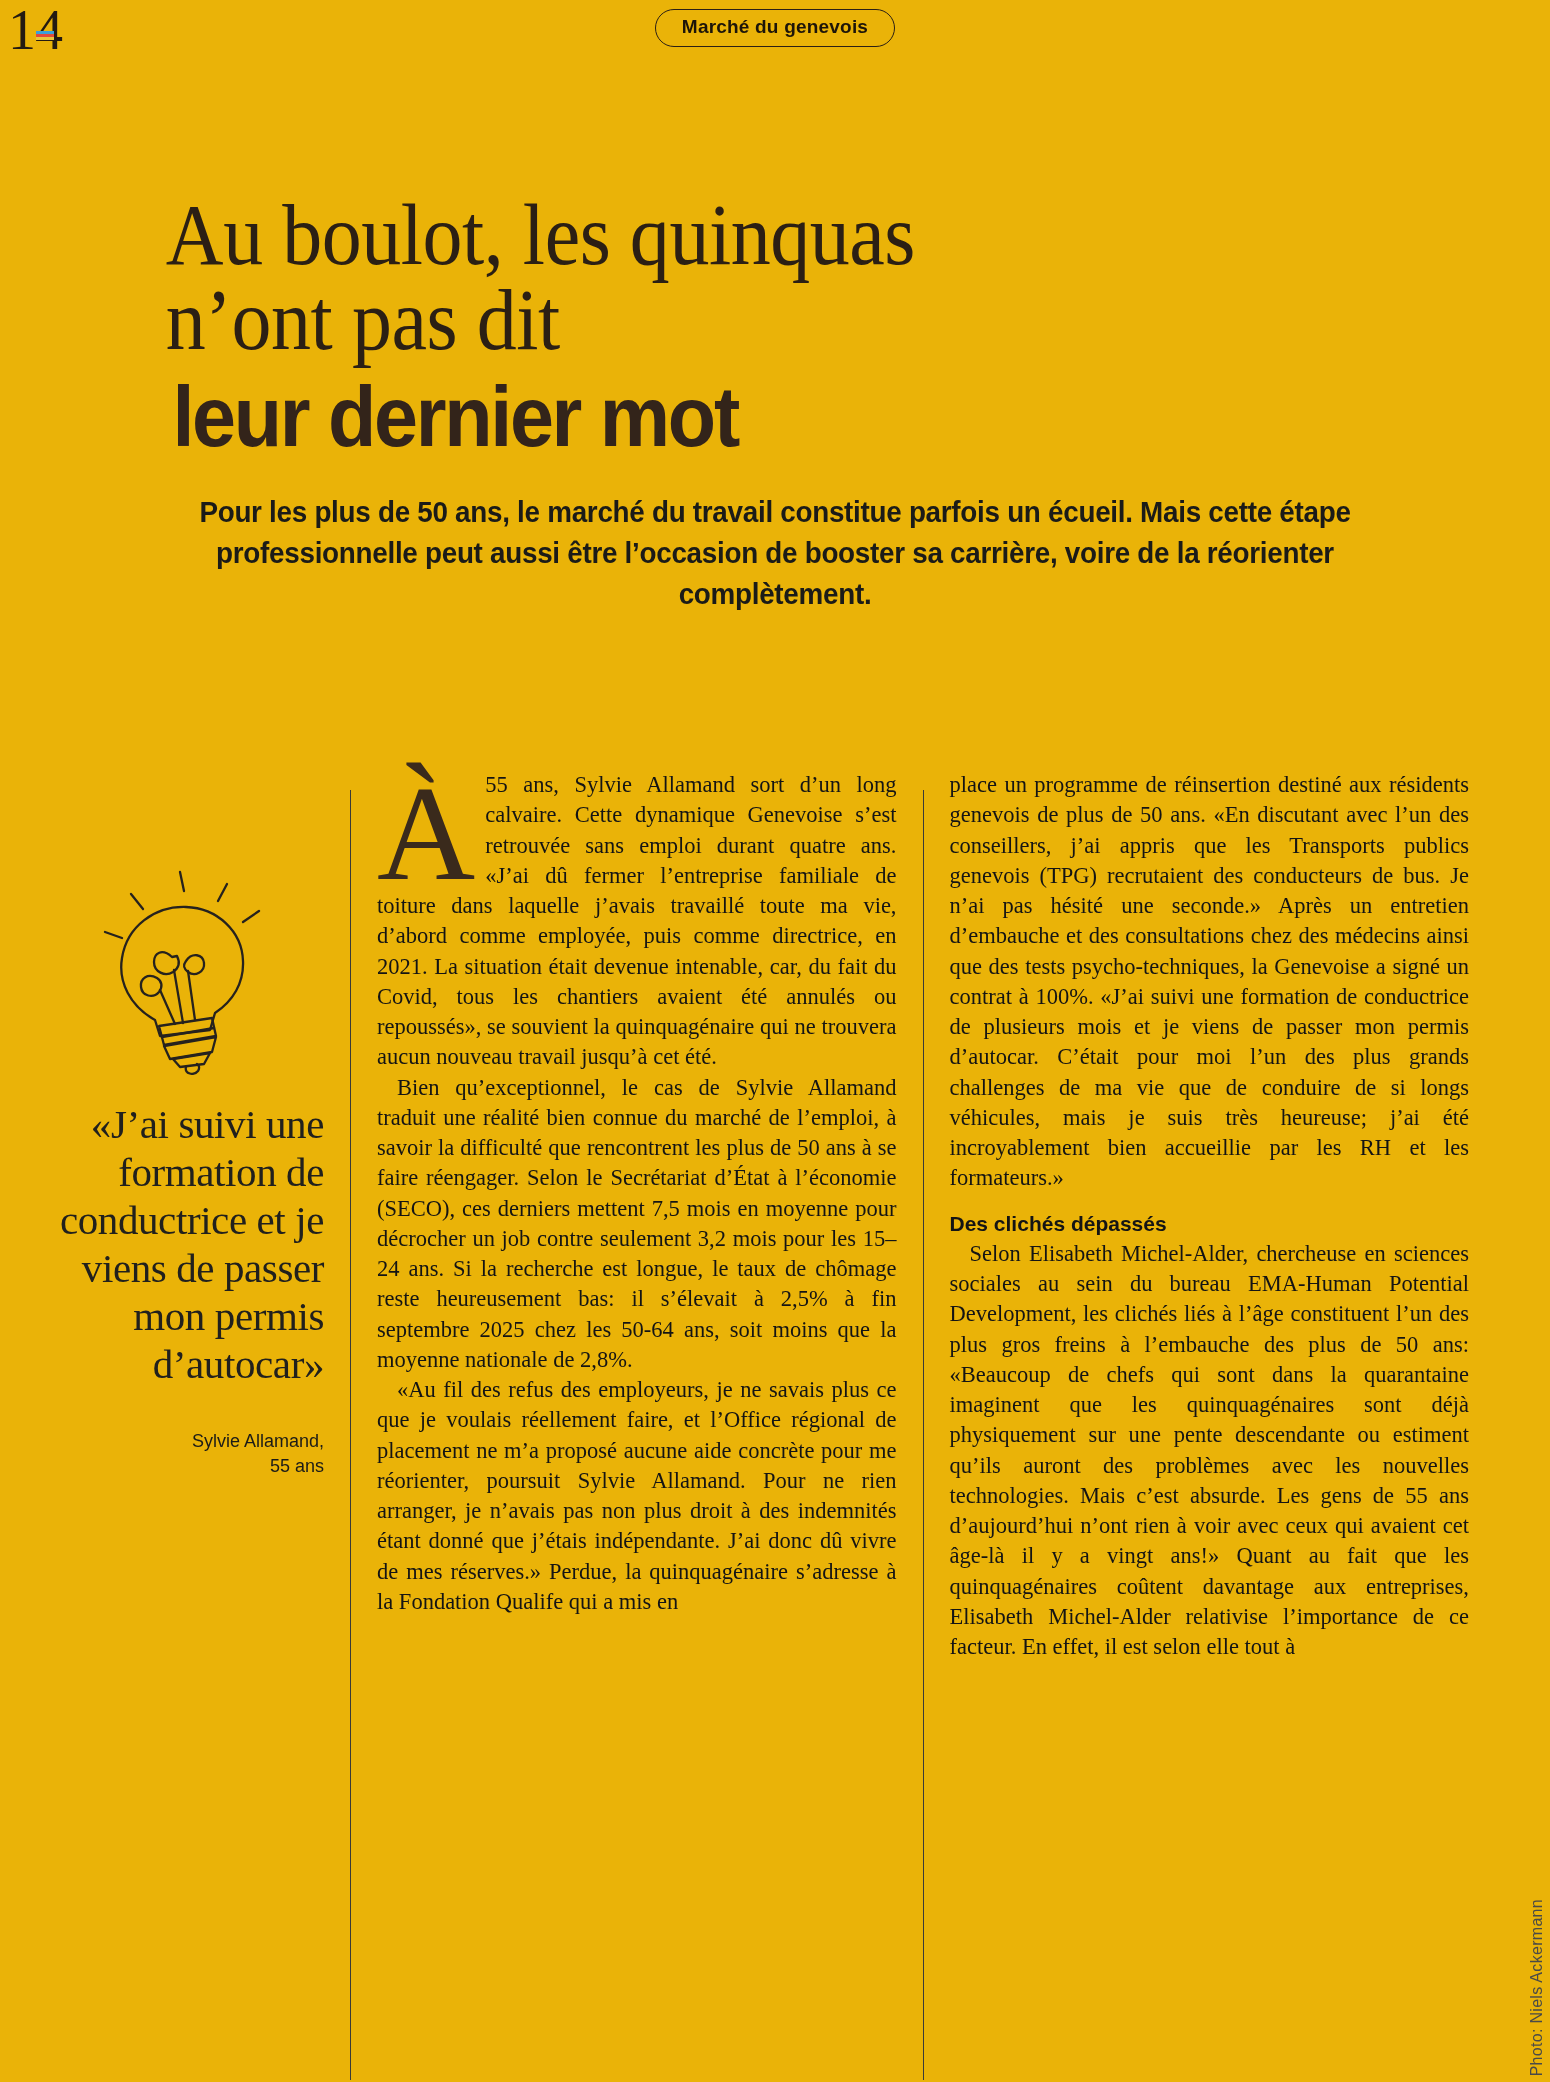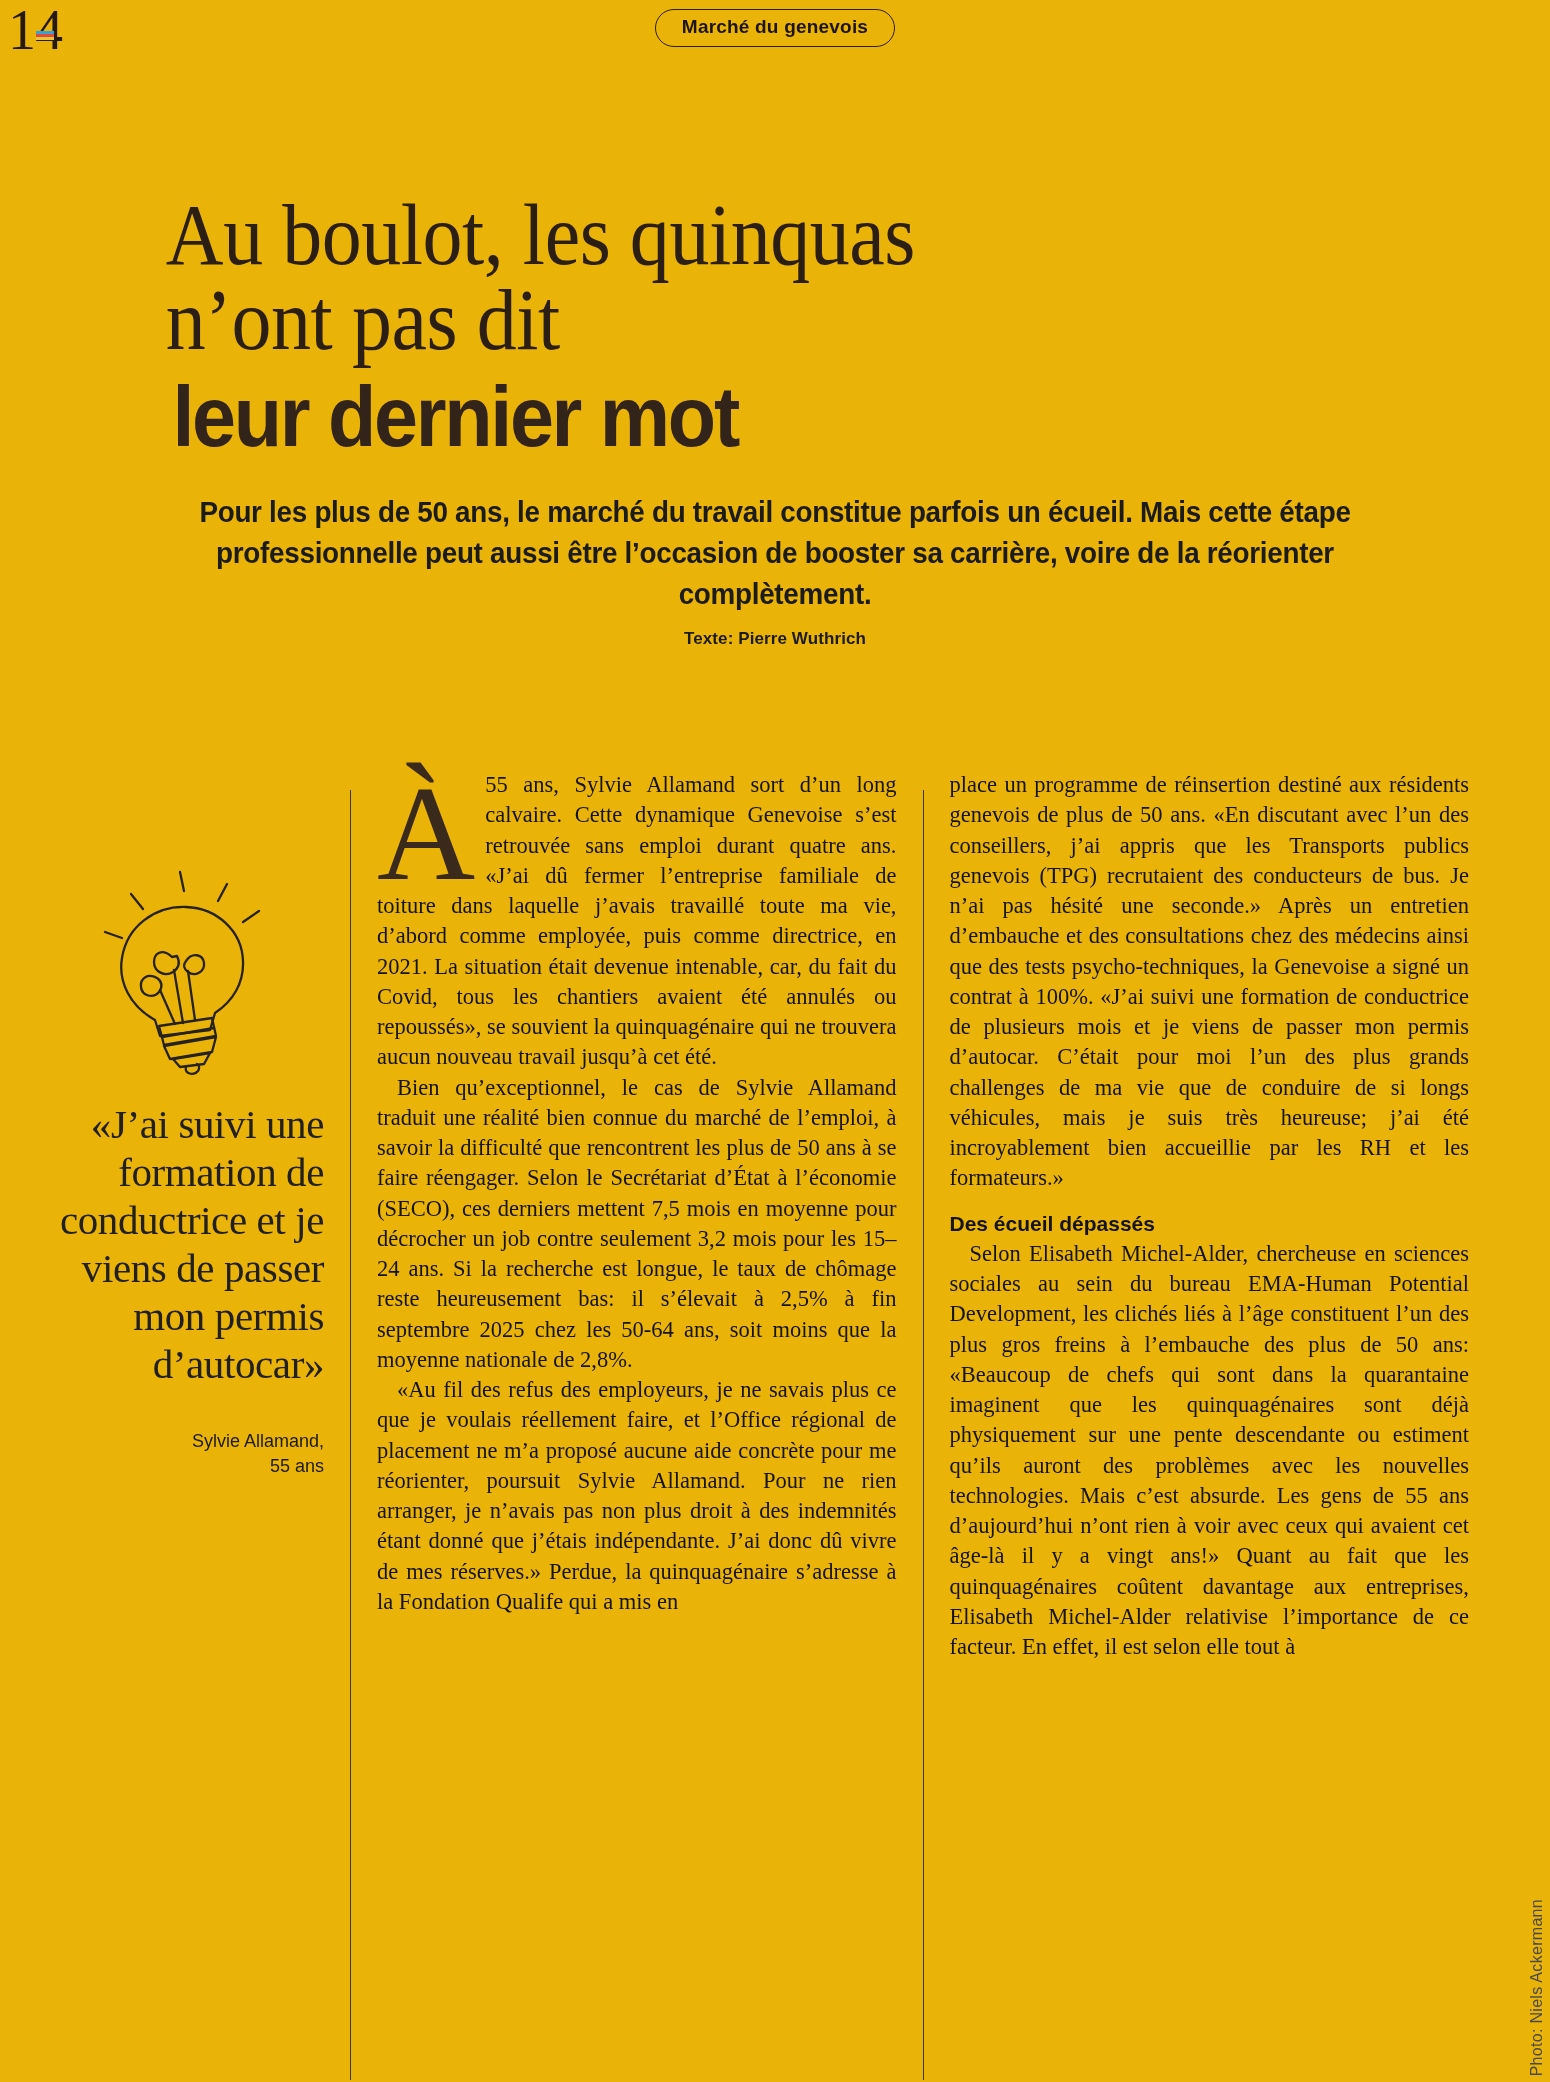--- a/index.html
+++ b/index.html
@@ -260,21 +260,20 @@
   </div>
 
   <div class="headline">
     <div class="hl-serif">Au boulot, les quinquas</div>
     <div class="hl-serif">n’ont pas dit</div>
     <div class="hl-bold">leur dernier mot</div>
   </div>
 
   <div class="lead">Pour les plus de 50 ans, le marché du travail constitue parfois un écueil. Mais cette étape professionnelle peut aussi être l’occasion de booster sa carrière, voire de la réorienter complètement.</div>
 
-  <div class="byline">Texte: Pierre Wuthrich</div>
 
   <div class="cols">
 
     <div class="col-quote">
       <div class="bulb-wrap">
         <svg width="175" height="215" viewBox="0 0 175 215" fill="none" stroke="#26221e" stroke-width="2.3" stroke-linecap="round" stroke-linejoin="round">
 
           <path d="M55 160 C30 146 18 122 22 98 C27 66 55 46 86 47 C117 48 142 71 143 101 C144 123 133 141 115 153 L110 170 L60 176 Z"></path>
 
           <path d="M72 97 C62 88 54 93 54 102 C54 112 65 117 73 112 C79 108 80 102 77 96 Z"></path>
@@ -312,21 +311,21 @@
       <div class="col-body body-col left">
         <p class="dropcap-para"><span class="dropcap">À</span><span>55 ans, Sylvie Allamand sort d’un long calvaire. Cette dynamique Genevoise s’est retrouvée sans emploi durant quatre ans. «J’ai dû fermer l’entreprise familiale de toiture dans laquelle j’avais travaillé toute ma vie, d’abord comme employée, puis comme directrice, en 2021. La situation était devenue intenable, car, du fait du Covid, tous les chantiers avaient été annulés ou repoussés», se souvient la quinquagénaire qui ne trouvera aucun nouveau travail jusqu’à cet été.</span></p>
         <p>Bien qu’exceptionnel, le cas de Sylvie Allamand traduit une réalité bien connue du marché de l’emploi, à savoir la difficulté que rencontrent les plus de 50 ans à se faire réengager. Selon le Secrétariat d’État à l’économie (SECO), ces derniers mettent 7,5 mois en moyenne pour décrocher un job contre seulement 3,2 mois pour les 15–24 ans. Si la recherche est longue, le taux de chômage reste heureusement bas: il s’élevait à 2,5% à fin septembre 2025 chez les 50-64 ans, soit moins que la moyenne nationale de 2,8%.</p>
         <p>«Au fil des refus des employeurs, je ne savais plus ce que je voulais réellement faire, et l’Office régional de placement ne m’a proposé aucune aide concrète pour me réorienter, poursuit Sylvie Allamand. Pour ne rien arranger, je n’avais pas non plus droit à des indemnités étant donné que j’étais indépendante. J’ai donc dû vivre de mes réserves.» Perdue, la quinquagénaire s’adresse à la Fondation Qualife qui a mis en</p>
       </div>
 
       <div class="rule"></div>
 
       <div class="col-body body-col right">
         <p>place un programme de réinsertion destiné aux résidents genevois de plus de 50 ans. «En discutant avec l’un des conseillers, j’ai appris que les Transports publics genevois (TPG) recrutaient des conducteurs de bus. Je n’ai pas hésité une seconde.» Après un entretien d’embauche et des consultations chez des médecins ainsi que des tests psycho-techniques, la Genevoise a signé un contrat à 100%. «J’ai suivi une formation de conductrice de plusieurs mois et je viens de passer mon permis d’autocar. C’était pour moi l’un des plus grands challenges de ma vie que de conduire de si longs véhicules, mais je suis très heureuse; j’ai été incroyablement bien accueillie par les RH et les formateurs.»</p>
-        <p class="subhead">Des écueil dépassés</p>
+        <p class="subhead">Des clichés dépassés</p>
         <p>Selon Elisabeth Michel-Alder, chercheuse en sciences sociales au sein du bureau EMA-Human Potential Development, les clichés liés à l’âge constituent l’un des plus gros freins à l’embauche des plus de 50 ans: «Beaucoup de chefs qui sont dans la quarantaine imaginent que les quinquagénaires sont déjà physiquement sur une pente descendante ou estiment qu’ils auront des problèmes avec les nouvelles technologies. Mais c’est absurde. Les gens de 55 ans d’aujourd’hui n’ont rien à voir avec ceux qui avaient cet âge-là il y a vingt ans!» Quant au fait que les quinquagénaires coûtent davantage aux entreprises, Elisabeth Michel-Alder relativise l’importance de ce facteur. En effet, il est selon elle tout à</p>
       </div>
 
     </div>
   </div>
 
   <div class="photo-credit">Photo: Niels Ackermann</div>
 
 </div>
 

